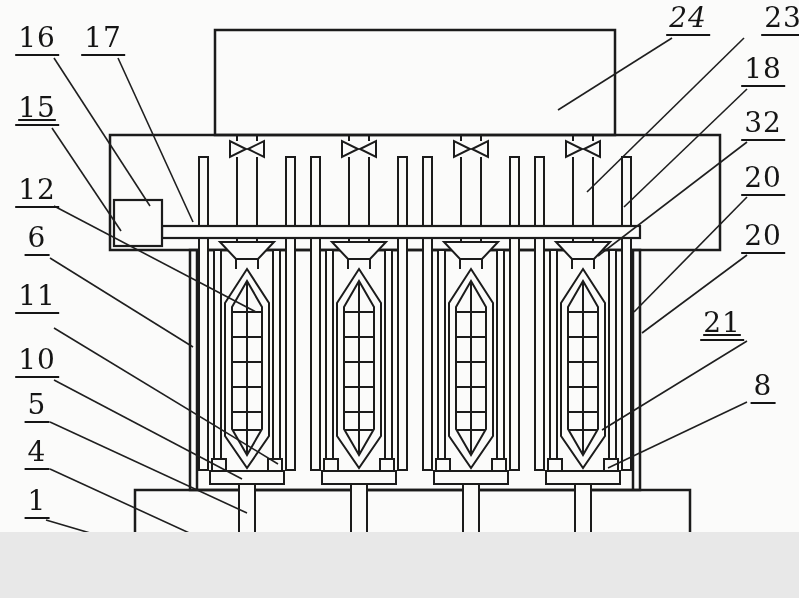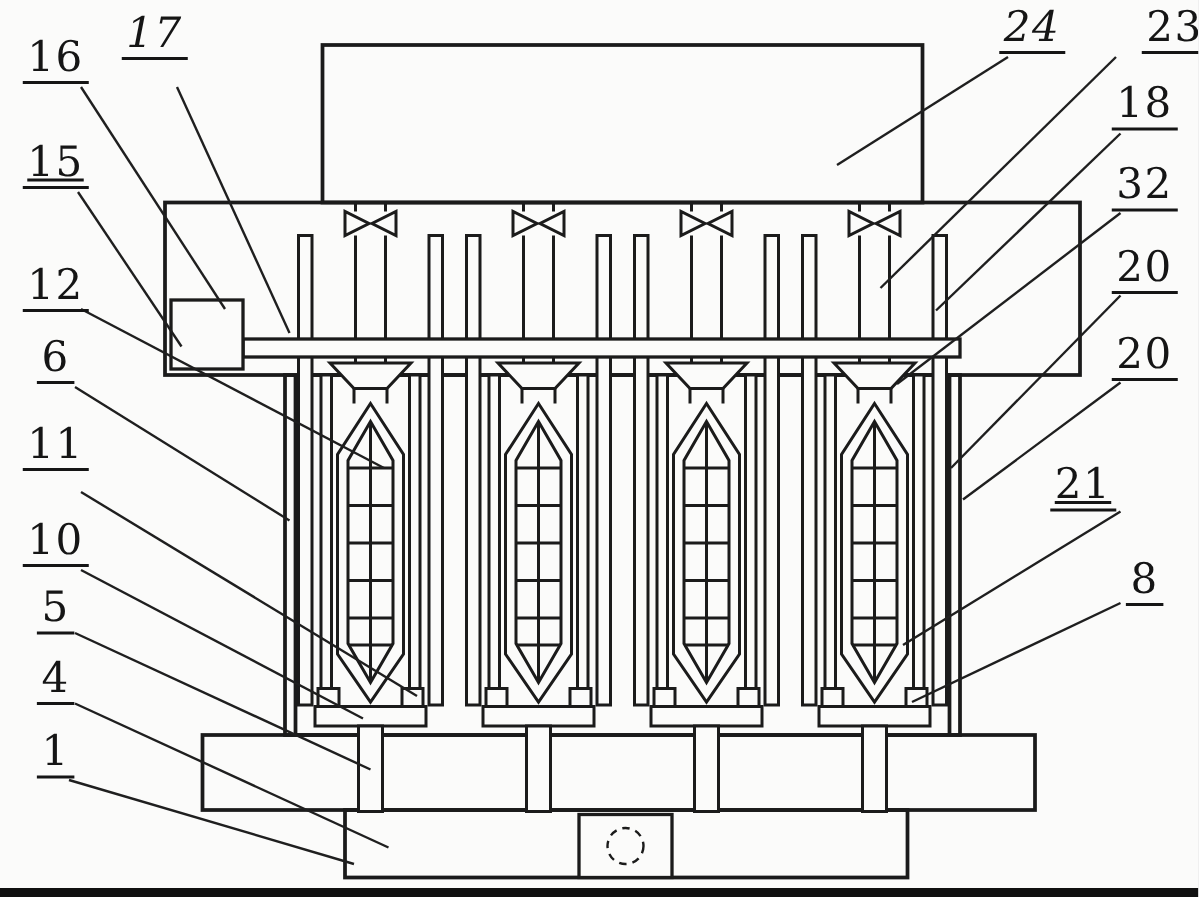--- a/index.html
+++ b/index.html
@@ -1,17 +1,17 @@
 <!DOCTYPE html>
 <html><head>
 <meta charset="utf-8">
 <style>
   html,body{margin:0;padding:0;background:#e8e8e8;}
   .stage{
-    position:relative;width:799px;height:598px;background:#fbfbfa;
+    position:relative;width:799px;height:532px;background:#fbfbfa;
     overflow:hidden;font-family:"DejaVu Serif", serif;
   }
   .ref-label{
     position:absolute;transform:translateX(-50%);
     font-size:28px;color:#151515;line-height:1.02;
     border-bottom:2.2px solid #151515;padding:0 3px 1px 3px;
     letter-spacing:1px;white-space:nowrap;
   }
   svg.draw{position:absolute;left:0;top:0;}
   .bottom-edge{position:absolute;left:0;top:592px;width:799px;height:6px;background:#101010;}
@@ -100,21 +100,21 @@
       <line x1="747" y1="89" x2="624" y2="207"></line>
       <line x1="747" y1="142" x2="598" y2="256"></line>
       <line x1="747" y1="197" x2="634" y2="312"></line>
       <line x1="747" y1="255" x2="642" y2="333"></line>
       <line x1="747" y1="341" x2="602" y2="430"></line>
       <line x1="747" y1="402" x2="608" y2="468"></line>
     </g>
   </svg>
 
   <div class="ref-label" style="left:37px;top:24px;">16</div>
-  <div class="ref-label" style="left:103px;top:8px;font-style:italic;">17</div>
+  <div class="ref-label" style="left:103px;top:24px;">17</div>
   <div class="ref-label" style="left:37px;top:94px;text-decoration:underline;">15</div>
   <div class="ref-label" style="left:37px;top:176px;">12</div>
   <div class="ref-label" style="left:37px;top:224px;">6</div>
   <div class="ref-label" style="left:37px;top:282px;">11</div>
   <div class="ref-label" style="left:37px;top:346px;">10</div>
   <div class="ref-label" style="left:37px;top:391px;">5</div>
   <div class="ref-label" style="left:37px;top:438px;">4</div>
   <div class="ref-label" style="left:37px;top:487px;">1</div>
   <div class="ref-label" style="left:688px;top:4px;font-style:italic;">24</div>
   <div class="ref-label" style="left:760px;top:4px;margin-left:23px;">23</div>

